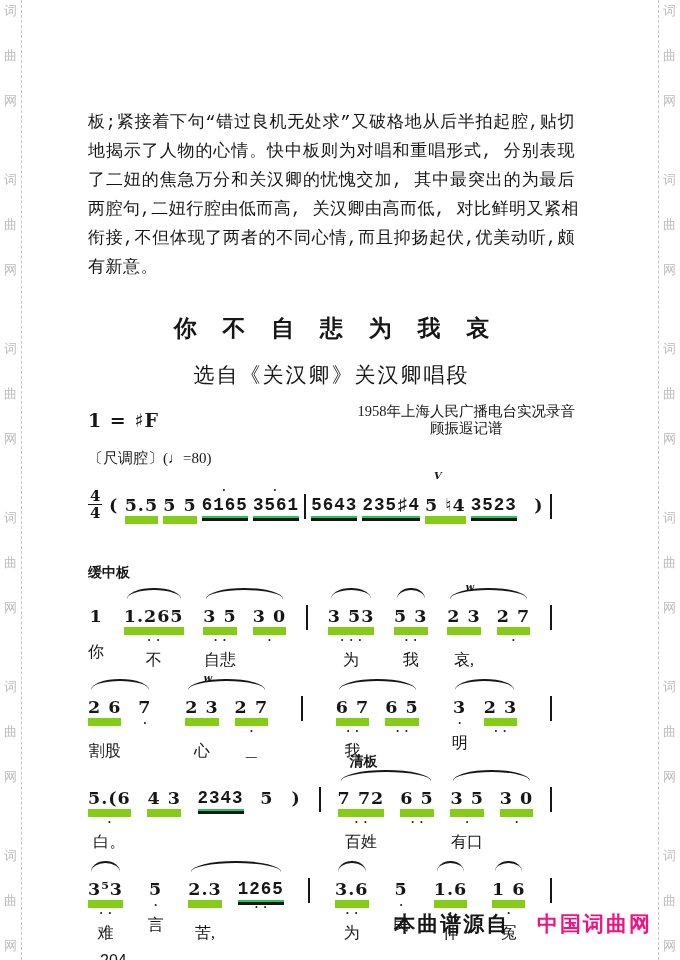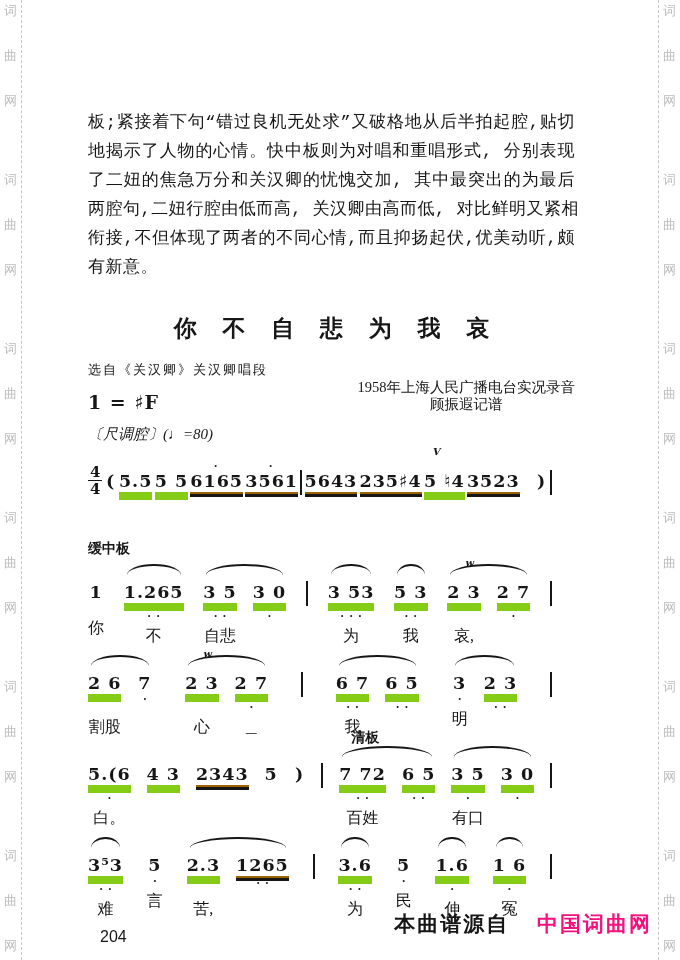--- a/index.html
+++ b/index.html
@@ -17,43 +17,43 @@
   
   .content{position:absolute;left:88px;top:0;width:487px;}
 
   .para{margin-top:108px;}
   .para-line{font-size:17px;line-height:29px;letter-spacing:.5px;
              text-align:justify;text-align-last:justify;white-space:nowrap;font-family:Liberation Mono, monospace;}
   .para-line.last{text-align-last:left;}
 
   .title{margin:31px 0 0 0;font-size:23px;font-weight:bold;letter-spacing:10px;
          text-align:center;text-indent:10px;}
-  .subtitle{margin-top:17px;font-size:13px;letter-spacing:2px;}
-
-  .meta-row{display:flex;justify-content:space-between;align-items:flex-end;}
+  .subtitle{margin-top:17px;font-size:21px;letter-spacing:2px;text-align:center;}
+
+  .meta-row{margin-top:14px;display:flex;justify-content:space-between;align-items:center;}
   .key{font-size:19px;font-weight:bold;font-family:"DejaVu Serif",serif;letter-spacing:1px;}
   .source{font-size:14.5px;line-height:17px;}
   .source .src2{text-align:center;}
 
-  .mode{margin-top:12px;font-size:15px;font-style:italic;}
+  .mode{margin-top:12px;font-size:15px;}
 
   
   .music{margin-top:4px;width:464px;}
   .m-label{font-size:14px;font-weight:bold;font-family:"Liberation Sans",sans-serif;
            margin:4px 0 3px 0;line-height:16px;}
   .m-line{display:flex;justify-content:space-between;align-items:flex-start;
           width:464px;margin-bottom:3px;}
   .unit{position:relative;padding-top:15px;}
   .toks{display:flex;gap:16px;}
   .tok{display:flex;flex-direction:column;align-items:center;min-width:12px;}
   .da{height:8px;font-size:8px;line-height:8px;letter-spacing:2px;}
   .num{font-family:"DejaVu Serif",serif;font-weight:bold;font-size:17.5px;
        line-height:20px;white-space:pre;letter-spacing:1px;padding-bottom:1px;}
   .u1{border-bottom:8px solid #84cc16;}
-  .u2{border-bottom:2px solid #a16207;box-shadow:0 3px 0 0 #161616;}
+  .u2{border-bottom:2px solid #22c55e;box-shadow:0 3px 0 0 #161616;font-family:Liberation Mono, monospace;}
   .db{height:9px;font-size:8px;line-height:7px;letter-spacing:6px;margin-top:2px;text-indent:6px;}
   .lyric{font-size:16px;height:24px;line-height:26px;margin-top:1px;white-space:nowrap;}
   .arc{position:absolute;top:5px;left:3px;right:3px;height:9px;
        border-top:2px solid #161616;border-radius:50% 50% 0 0 / 100% 100% 0 0;}
   .orn{position:absolute;top:-1px;left:22%;font-size:10px;line-height:10px;
        font-style:italic;font-weight:bold;font-family:"DejaVu Serif",serif;}
   .sublabel{position:absolute;top:-12px;left:12px;font-size:14px;font-weight:bold;
             font-family:"Liberation Sans",sans-serif;white-space:nowrap;}
   .barline{width:2px;height:25px;background:#161616;margin-top:22px;}
   .timesig{display:flex;flex-direction:column;align-items:center;margin-top:17px;

